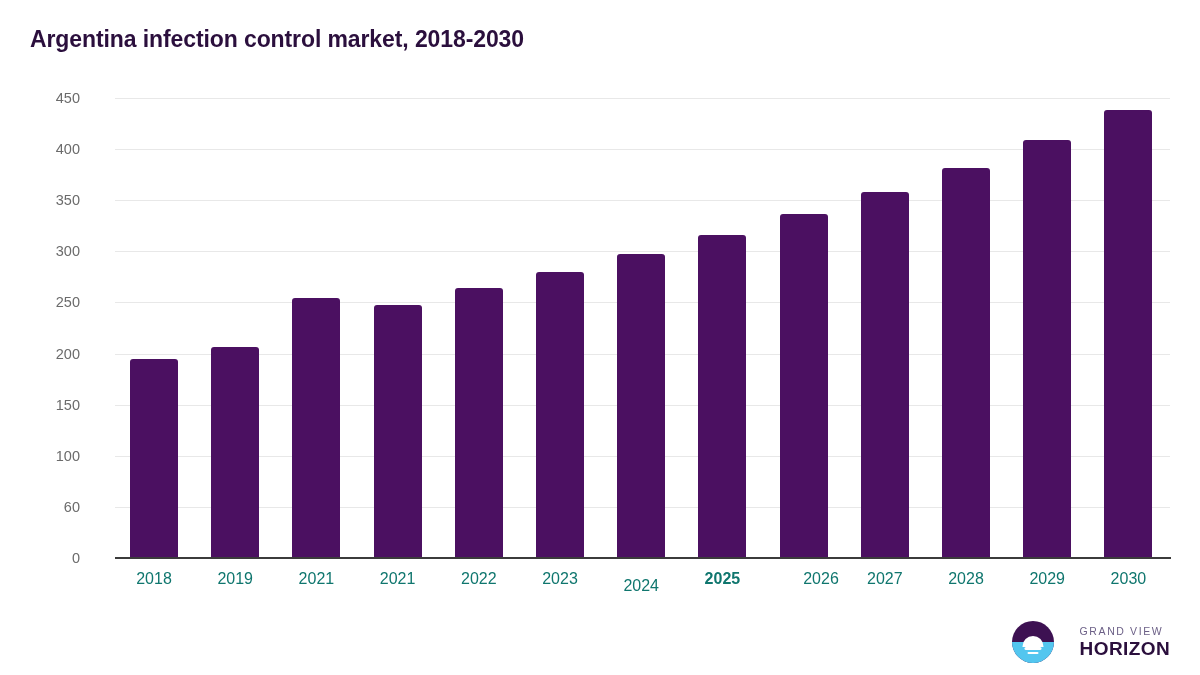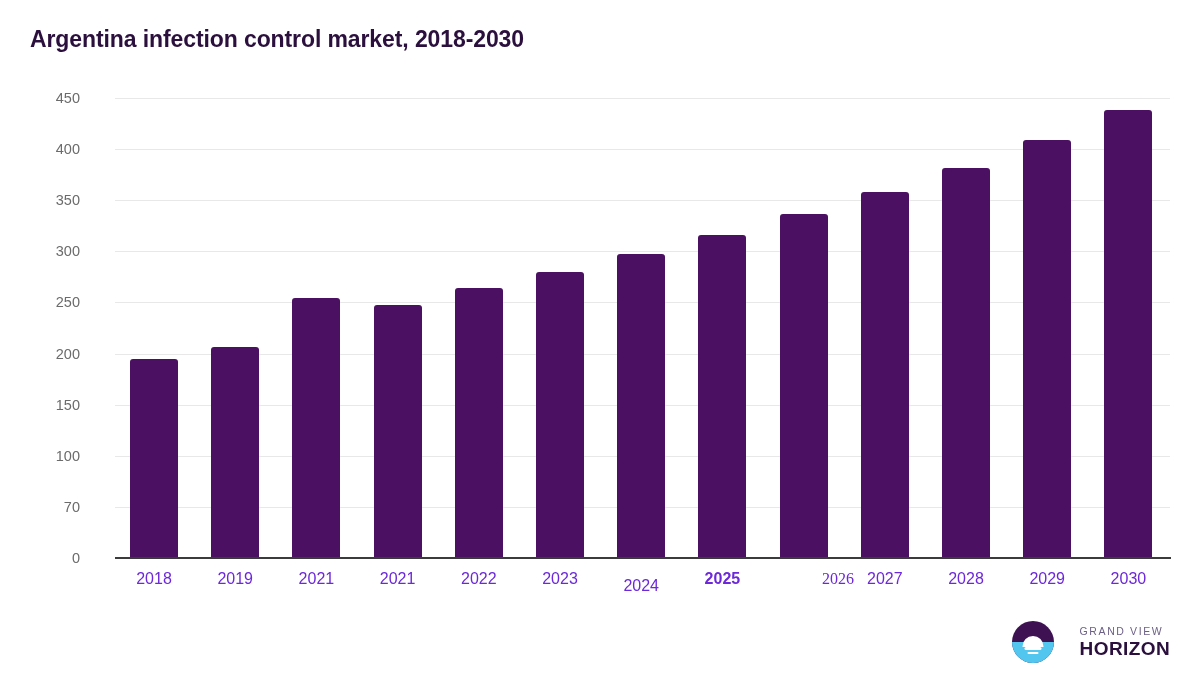--- a/index.html
+++ b/index.html
@@ -73,21 +73,21 @@
     border-top-right-radius: 3px;
   }
 
   
   .xtick {
     position: absolute;
     top: 570px;
     width: 90px;
     text-align: center;
     font-size: 16px;
-    color: #6d28d9;
+    color: #0f766e;
     white-space: nowrap;
   }
 
   
   #source-url {
     position: absolute;
     left: 30px; top: 630px;
     font-size: 13.5px;
     color: #b3b3b3;
     white-space: nowrap;
@@ -152,21 +152,21 @@
 
 <div id="page">
 
   <div id="chart-title">Argentina infection control market, 2018-2030</div>
 
   <div id="plot">
 
   <div class="gridline" style="top: 460px; background: transparent;"></div>
       <div class="ytick" style="top: 460px;">0</div>
       <div class="gridline" style="top: 408.889px;"></div>
-      <div class="ytick" style="top: 408.889px;">70</div>
+      <div class="ytick" style="top: 408.889px;">60</div>
       <div class="gridline" style="top: 357.778px;"></div>
       <div class="ytick" style="top: 357.778px;">100</div>
       <div class="gridline" style="top: 306.667px;"></div>
       <div class="ytick" style="top: 306.667px;">150</div>
       <div class="gridline" style="top: 255.556px;"></div>
       <div class="ytick" style="top: 255.556px;">200</div>
       <div class="gridline" style="top: 204.444px;"></div>
       <div class="ytick" style="top: 204.444px;">250</div>
       <div class="gridline" style="top: 153.333px;"></div>
       <div class="ytick" style="top: 153.333px;">300</div>
@@ -208,18 +208,18 @@
   </div>
 
 <div class="xtick" style="left: 109px;">2018</div>
     <div class="xtick" style="left: 190.2px;">2019</div>
     <div class="xtick" style="left: 271.4px;">2021</div>
     <div class="xtick" style="left: 352.6px;">2021</div>
     <div class="xtick" style="left: 433.8px;">2022</div>
     <div class="xtick" style="left: 515px;">2023</div>
     <div class="xtick" style="left: 596.2px; margin-top: 7px;">2024</div>
     <div class="xtick" style="left: 677.4px; font-weight: bold;">2025</div>
-    <div class="xtick" style="left: 793px; font-family: Liberation Serif, serif;">2026</div>
+    <div class="xtick" style="left: 776px;">2026</div>
     <div class="xtick" style="left: 839.8px;">2027</div>
     <div class="xtick" style="left: 921px;">2028</div>
     <div class="xtick" style="left: 1002.2px;">2029</div>
     <div class="xtick" style="left: 1083.4px;">2030</div>
   </div>
 
 </body></html>

